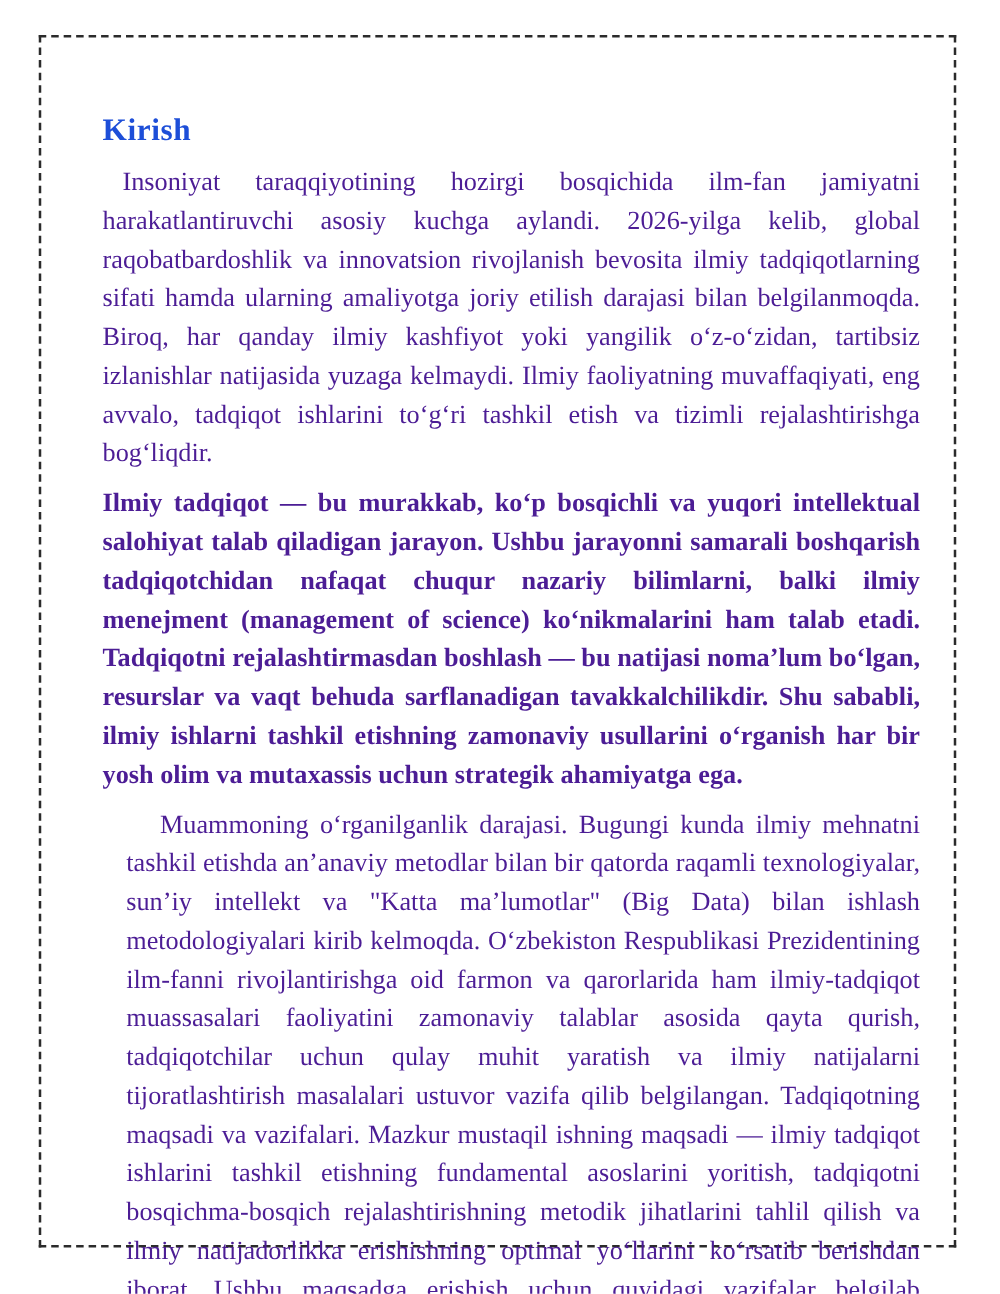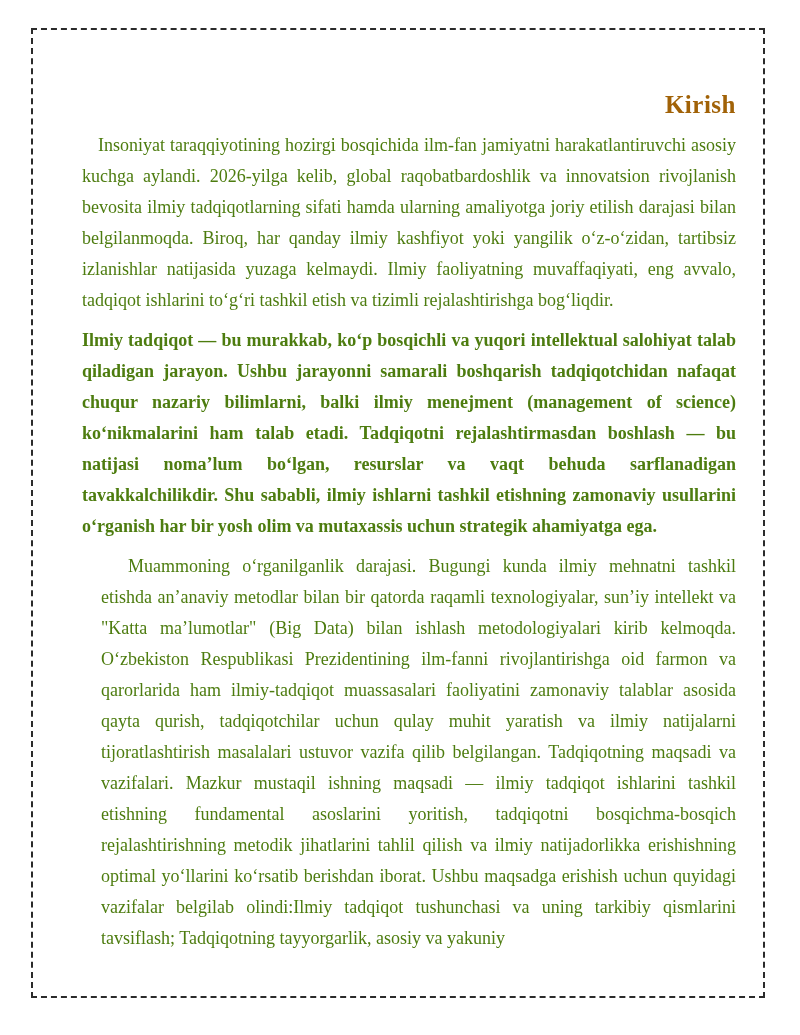--- a/index.html
+++ b/index.html
@@ -25,31 +25,31 @@
     background: #ffffff;
     box-sizing: border-box;
   }
   .page-content {
     padding: 60px 27px 0 49px;
   }
   h1.doc-title {
     margin: 0 0 10px 0;
     font-size: 25px;
     font-weight: bold;
-    text-align: right;
+    text-align: left;
     line-height: 30px;
-    color: #a16207;
+    color: #1d4ed8;
     letter-spacing: 0.5px;
   }
   p.doc-para {
     margin: 0 0 9px 0;
-    font-size: 18px;
+    font-size: 21px;
     line-height: 31px;
     text-align: justify;
-    color: #4d7c0f;
+    color: #4c1d95;
   }
   p.indent-small  { text-indent: 16px; }
   p.indent-none   { text-indent: 0; font-weight: bold; }
   p.indent-medium { text-indent: 27px; margin-left: 19px; }
 </style>
 </head>
 <body>
 
 <div class="page-frame">
   <div class="page-content">

